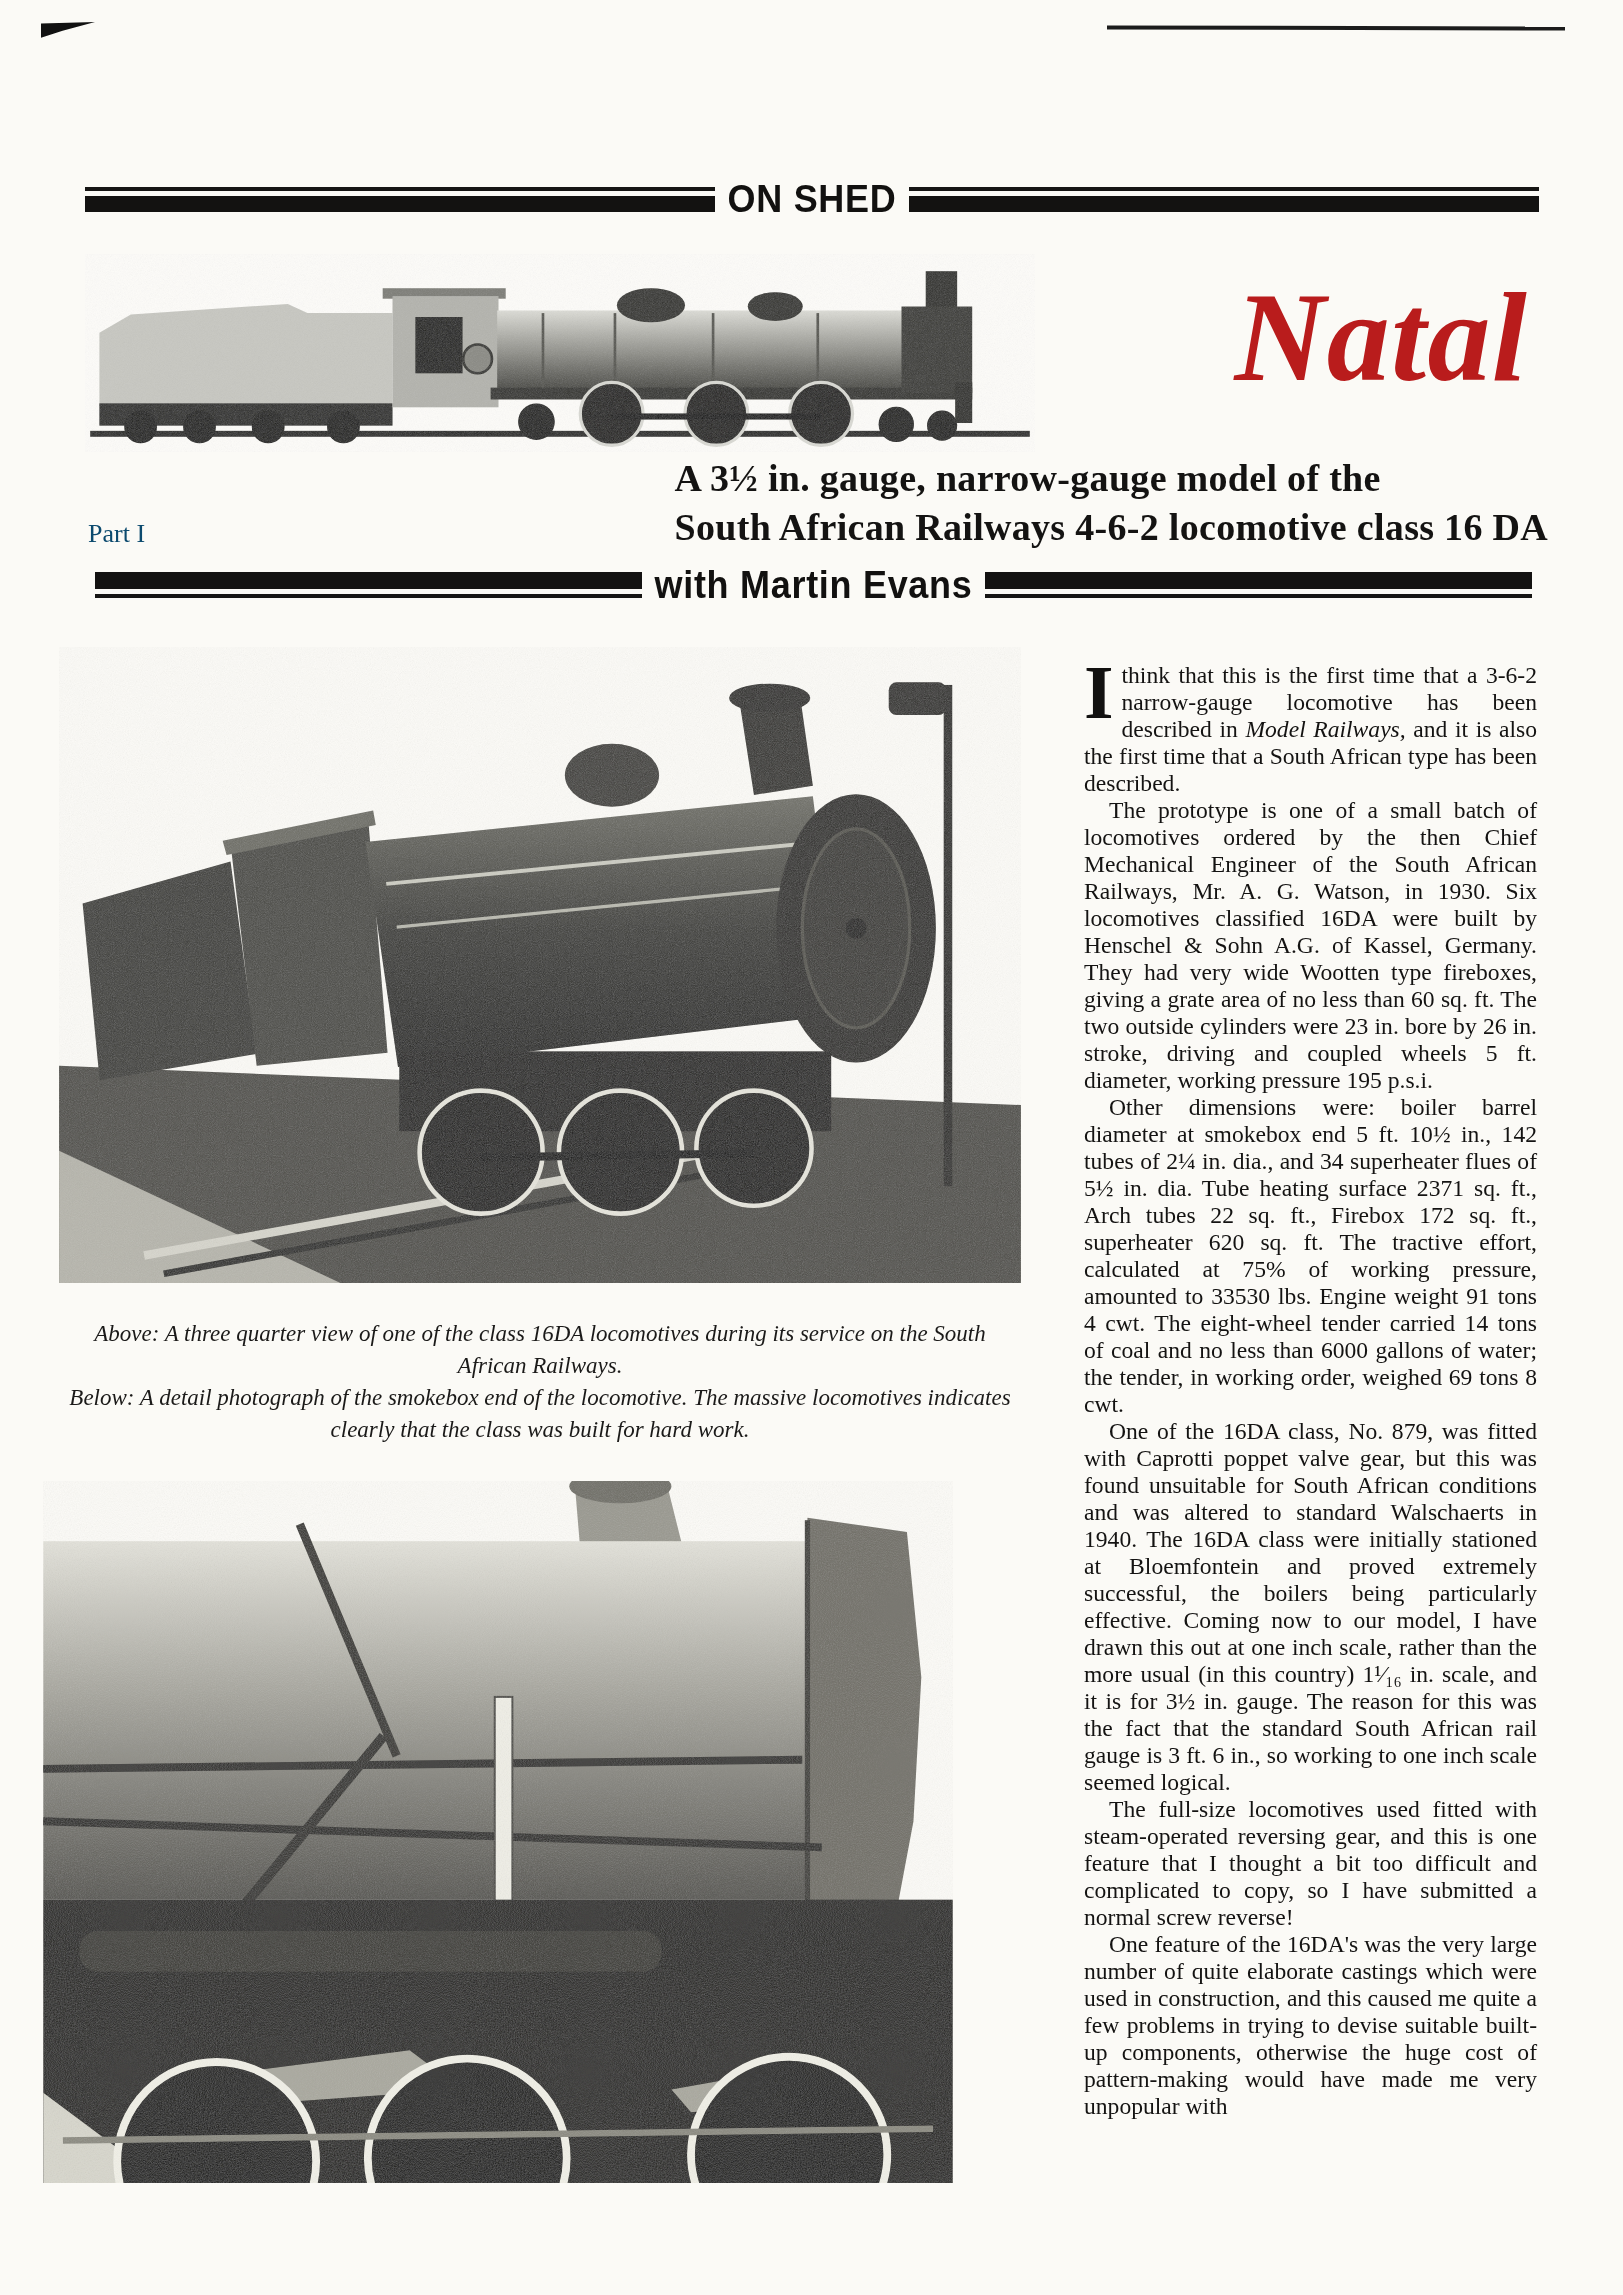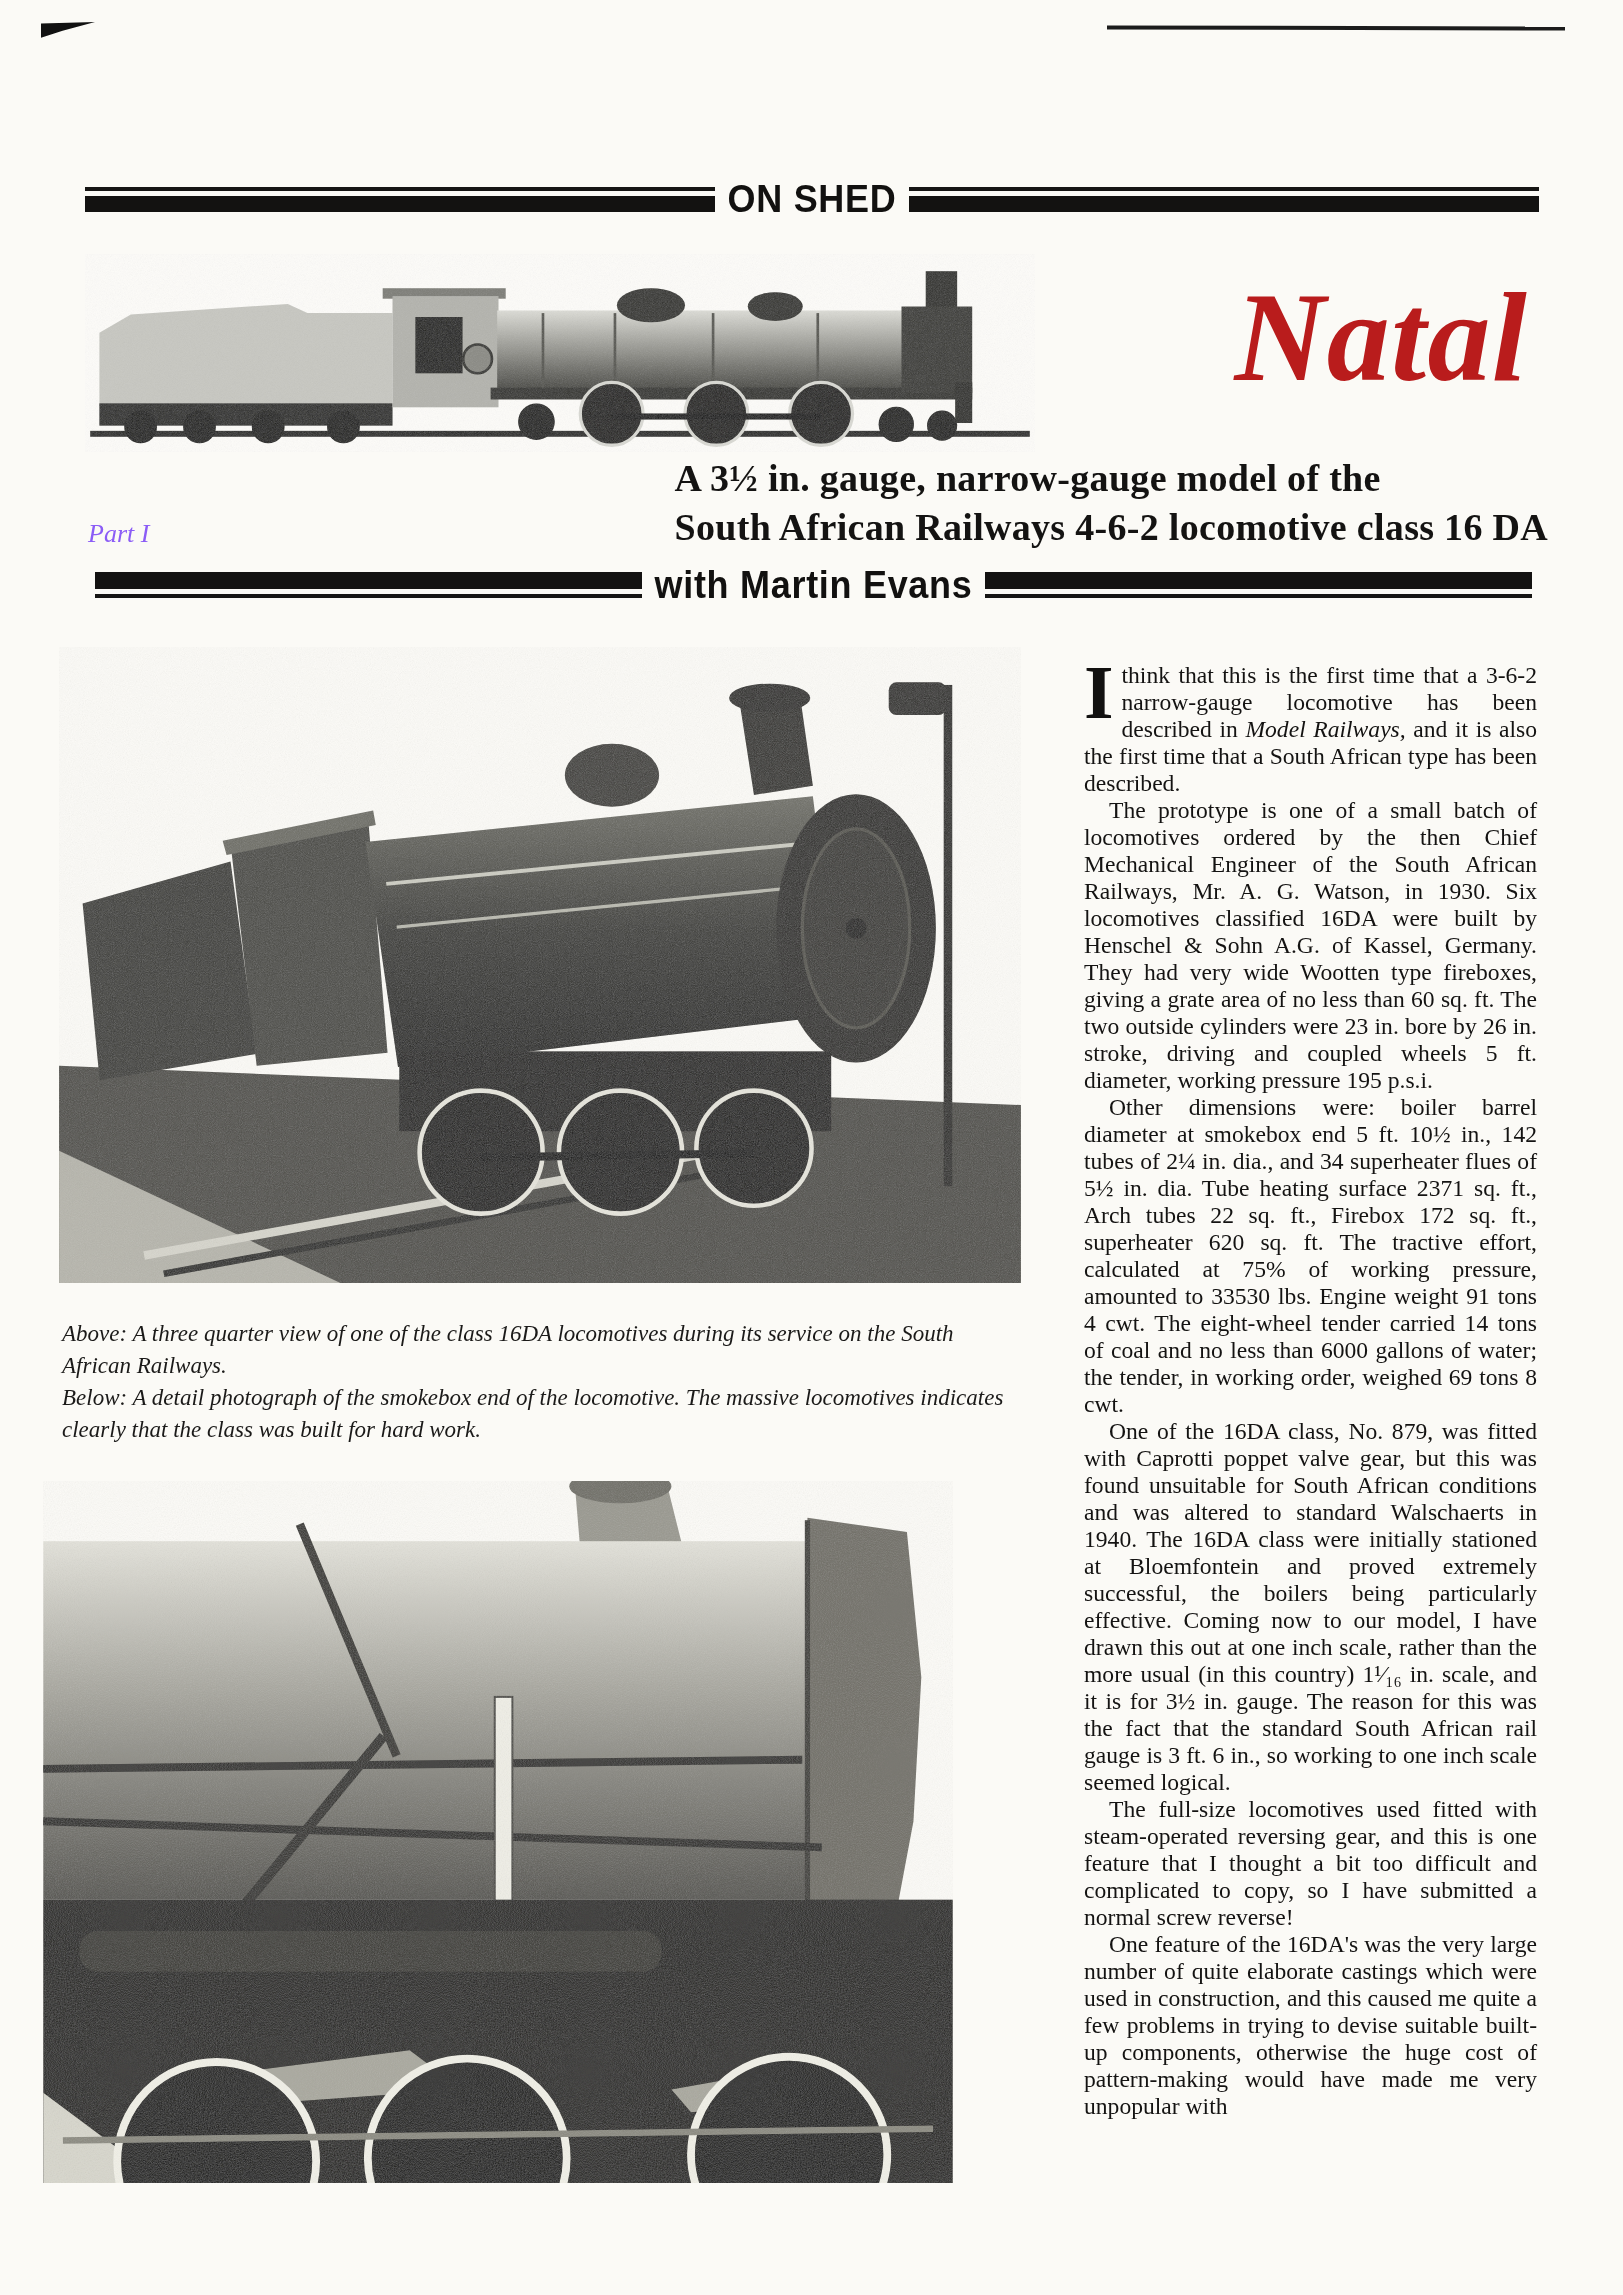--- a/index.html
+++ b/index.html
@@ -28,27 +28,27 @@
   .natal{
     position:absolute;right:95px;top:275px;
     font-family:Liberation Serif, serif;font-style:italic;font-weight:bold;
     font-size:126px;line-height:1;letter-spacing:1.3px;color:#b91c1c;
   }
   .subtitle{
     position:absolute;right:75px;top:454px;text-align:left;
     font-weight:bold;font-size:38px;line-height:1.30;color:#141312;
     letter-spacing:0.3px;white-space:nowrap;
   }
-  .part-label{position:absolute;left:88px;top:519px;font-style:italic;font-size:26px;color:#8b5cf6;}
+  .part-label{position:absolute;left:88px;top:519px;font-size:26px;color:#0c4a6e;}
   
   .photo{position:absolute;overflow:hidden;}
   .photo svg{display:block;width:100%;height:100%;}
   
   .caption{
-    position:absolute;left:62px;width:956px;text-align:left;
+    position:absolute;left:62px;width:956px;text-align:center;
     font-style:italic;font-size:23px;line-height:1.38;color:#1b1a19;
   }
   
   .article{
     position:absolute;left:1084px;top:662px;width:453px;
     font-size:23.6px;line-height:27px;text-align:justify;color:#141312;
   }
   .article p{margin:0;text-indent:25px;}
   .article p.p-first{text-indent:0;}
   .dropcap{

